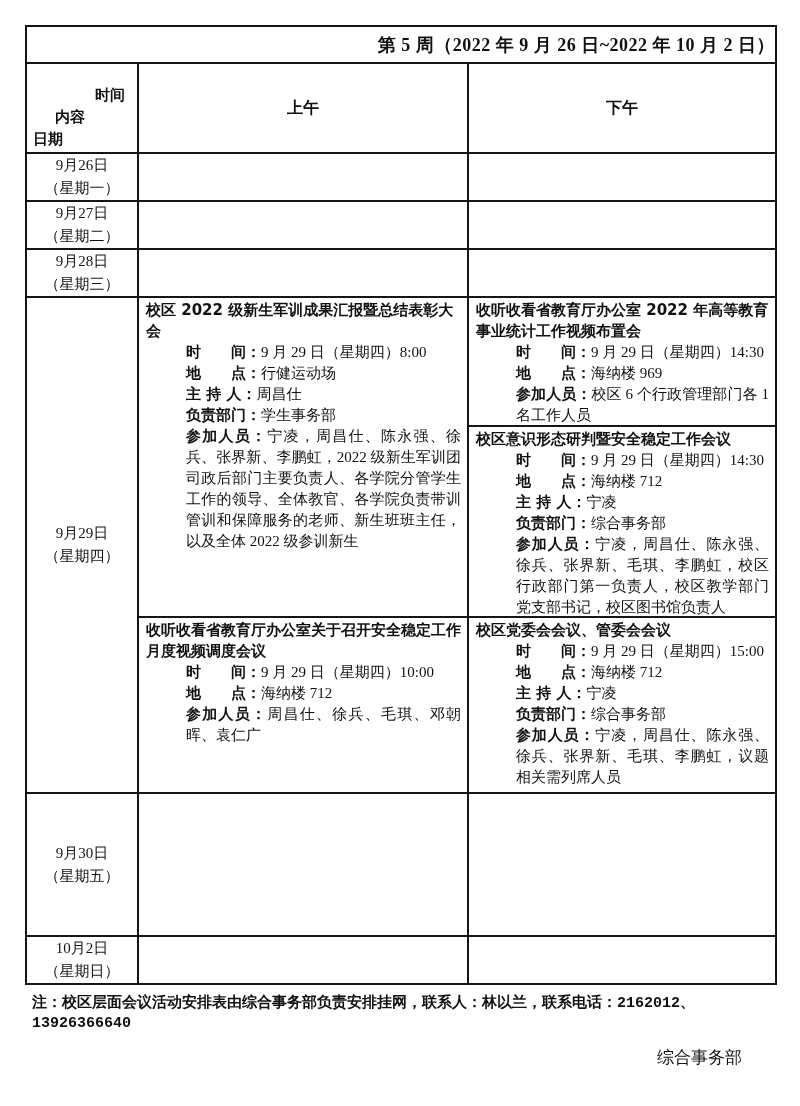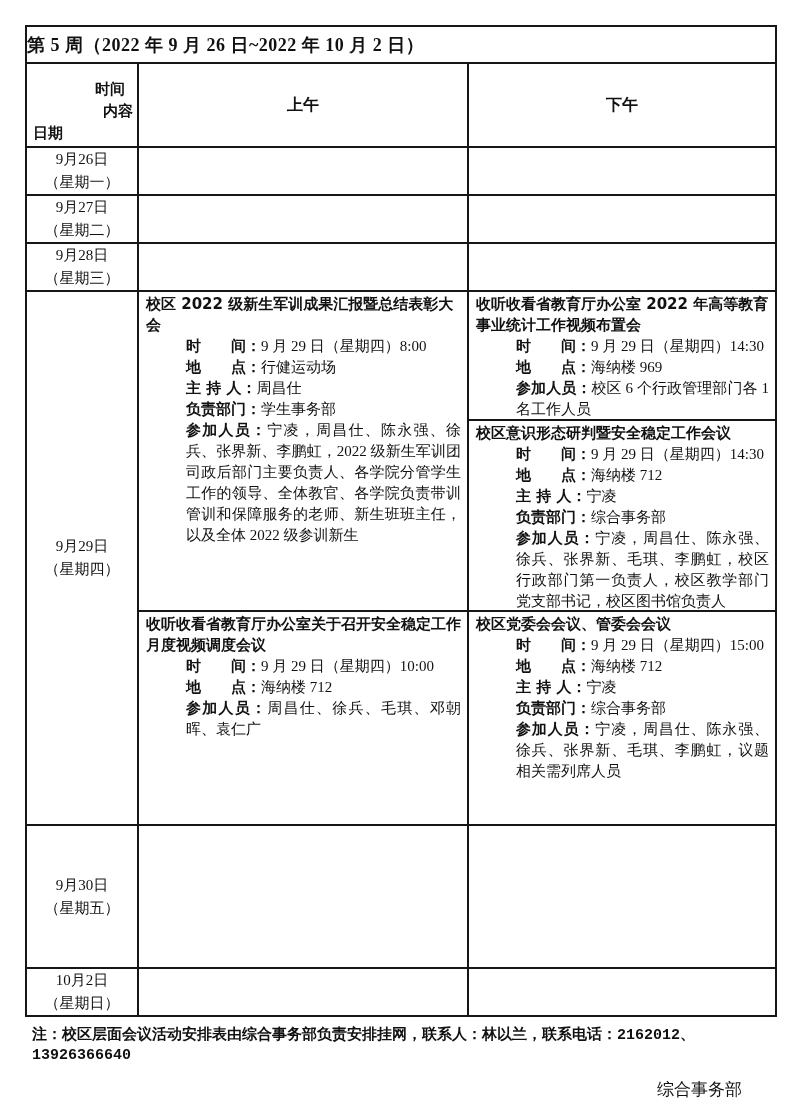--- a/index.html
+++ b/index.html
@@ -13,31 +13,31 @@
   .sheet { position:absolute; left:25px; top:25px; width:750px; }
 
   table.schedule {
     border-collapse:collapse;
     width:750px;
     table-layout:fixed;
   }
   td { border:2px solid #161616; vertical-align:middle; overflow:hidden; }
 
   .title-cell {
-    height:37px; text-align:left;
+    height:37px; text-align:right;
     font-weight:bold; font-size:18px; letter-spacing:0.5px;
     font-family:"Liberation Serif","DejaVu Serif",serif;
   }
 
   .hei { font-family:"DejaVu Sans","Liberation Sans",sans-serif; }
 
-  .corner-cell { height:71px; padding:14px 4px 2px 4px; vertical-align:top; }
+  .corner-cell { height:71px; padding:20px 4px 2px 4px; vertical-align:top; }
   .corner-cell div { font-size:15px; line-height:22px; font-weight:bold; }
   .c-top { text-align:right; padding-right:8px; }
-  .c-mid { text-align:right; padding-left:24px; }
+  .c-mid { text-align:left; padding-left:24px; }
   .c-bot { text-align:left; padding-left:2px; }
 
   .col-head { text-align:center; font-size:16px; font-weight:bold; }
 
   .date-cell { text-align:center; font-size:15px; line-height:23px; }
 
   .empty-cell { background:#fff; }
 
   td.schedule-cell { padding:0; vertical-align:top; }
   .subcell { padding:2px 6px 0 7px; overflow:hidden; }
@@ -125,21 +125,21 @@
 
       <td class="schedule-cell">
         <div class="subcell hline" style="height:320px">
           <div class="m-title">校区 2022 级新生军训成果汇报暨总结表彰大会</div>
           <div class="m-line"><span class="m-label">时　　间：</span><span class="m-value">9 月 29 日（星期四）8:00</span></div>
           <div class="m-line"><span class="m-label">地　　点：</span><span class="m-value">行健运动场</span></div>
           <div class="m-line"><span class="m-label">主 持 人：</span><span class="m-value">周昌仕</span></div>
           <div class="m-line"><span class="m-label">负责部门：</span><span class="m-value">学生事务部</span></div>
           <div class="m-line"><span class="m-label">参加人员：</span><span class="m-value">宁凌，周昌仕、陈永强、徐兵、张界新、李鹏虹，2022 级新生军训团司政后部门主要负责人、各学院分管学生工作的领导、全体教官、各学院负责带训管训和保障服务的老师、新生班班主任，以及全体 2022 级参训新生</span></div>
         </div>
-        <div class="subcell" style="height:212px">
+        <div class="subcell" style="height:174px">
           <div class="m-title">收听收看省教育厅办公室关于召开安全稳定工作月度视频调度会议</div>
           <div class="m-line"><span class="m-label">时　　间：</span><span class="m-value">9 月 29 日（星期四）10:00</span></div>
           <div class="m-line"><span class="m-label">地　　点：</span><span class="m-value">海纳楼 712</span></div>
           <div class="m-line"><span class="m-label">参加人员：</span><span class="m-value">周昌仕、徐兵、毛琪、邓朝晖、袁仁广</span></div>
         </div>
       </td>
 
       <td class="schedule-cell">
         <div class="subcell hline" style="height:129px">
           <div class="m-title">收听收看省教育厅办公室 2022 年高等教育事业统计工作视频布置会</div>

